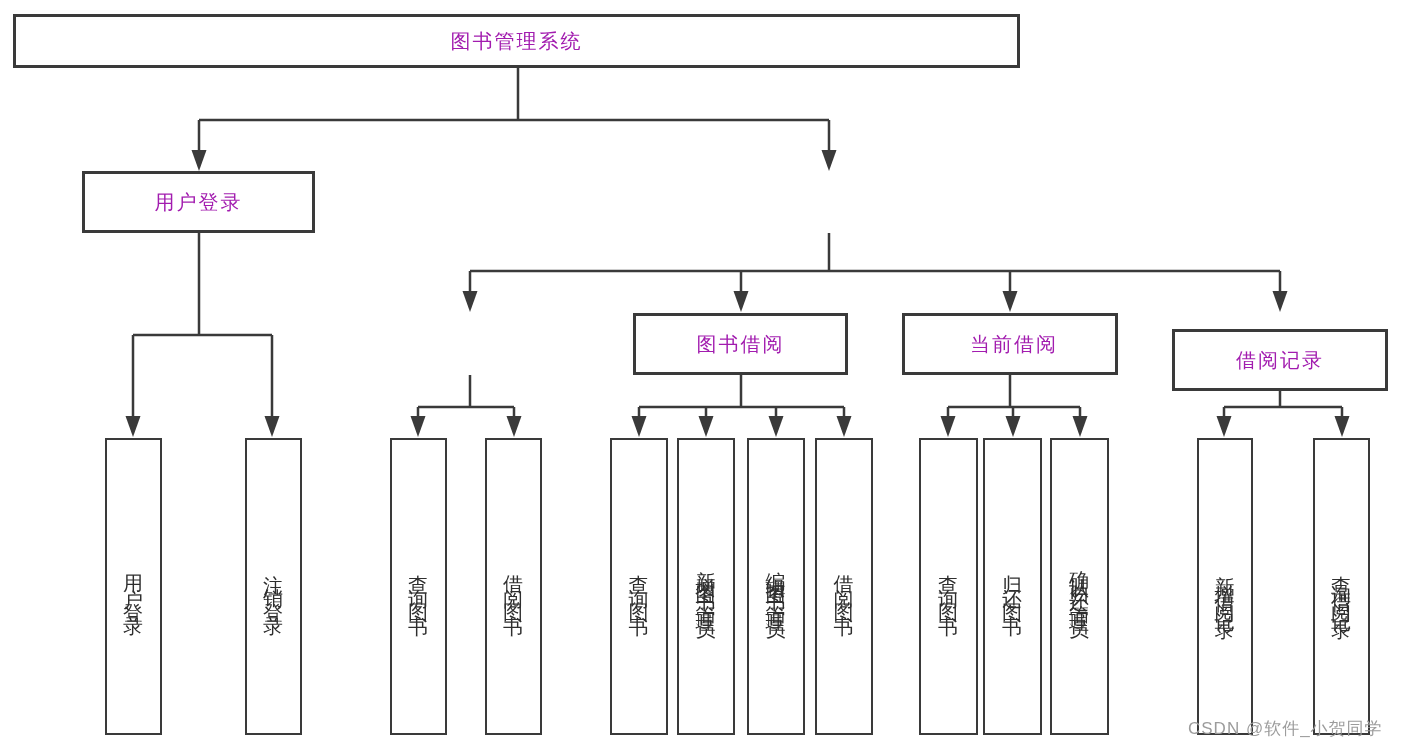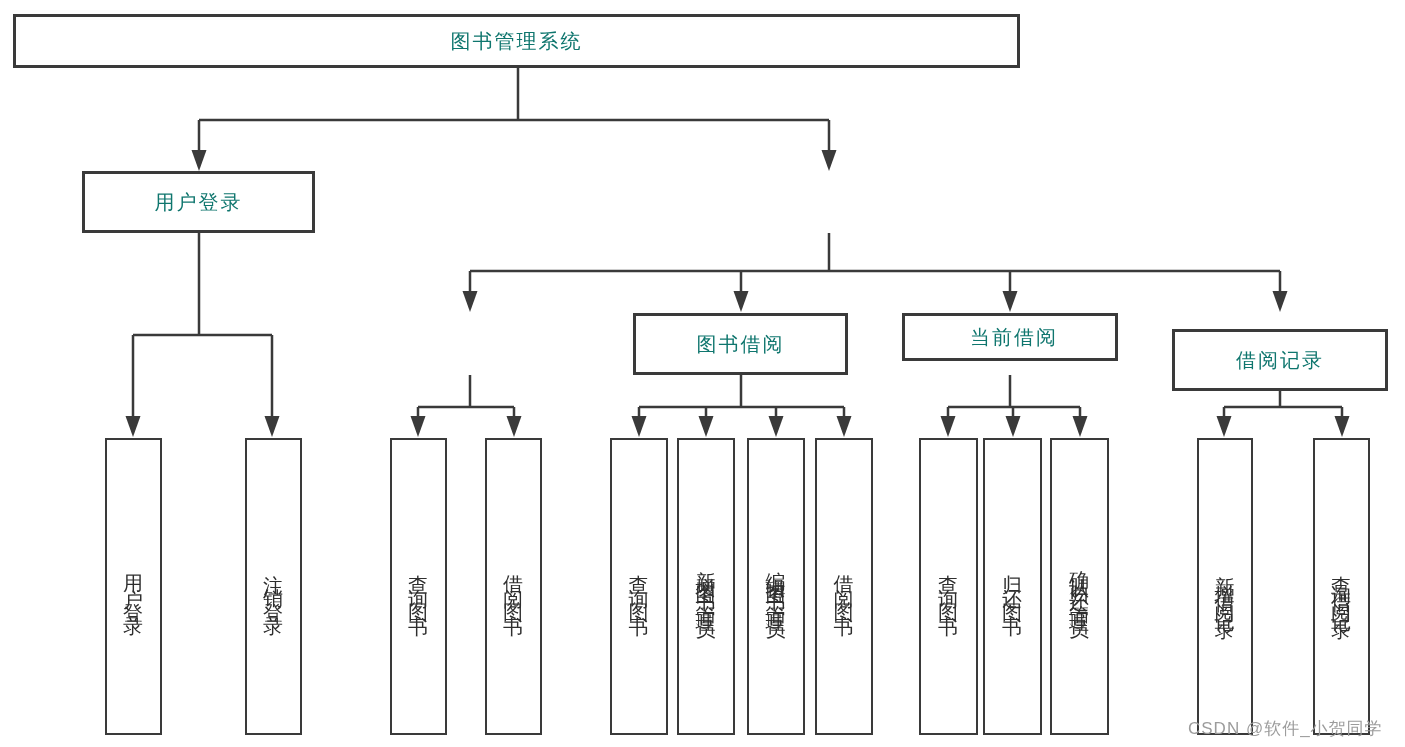--- a/index.html
+++ b/index.html
@@ -23,21 +23,21 @@
     border: 3px solid #3a3a3a;
     background: #ffffff;
     display: flex;
     align-items: center;
     justify-content: center;
     z-index: 2;
   }
   .node .hlabel {
     font-size: 20px;
     letter-spacing: 2px;
-    color: #0f766e;
+    color: #a21caf;
     white-space: nowrap;
   }
   .leaf {
     position: absolute;
     box-sizing: border-box;
     top: 438px;
     height: 297px;
     border: 2.5px solid #3a3a3a;
     background: #ffffff;
     display: flex;
@@ -109,21 +109,21 @@
     <span class="hlabel">图书管理系统</span>
   </div>
 
   <div class="node" style="left:82px; top:171px; width:233px; height:62px;">
     <span class="hlabel">用户登录</span>
   </div>
 
   <div class="node" style="left:633px; top:313px; width:215px; height:62px;">
     <span class="hlabel">图书借阅</span>
   </div>
-  <div class="node" style="left:902px; top:313px; width:216px; height:48px;padding-left:8px;">
+  <div class="node" style="left:902px; top:313px; width:216px; height:62px;padding-left:8px;">
     <span class="hlabel">当前借阅</span>
   </div>
   <div class="node" style="left:1172px; top:313px; width:216px; height:62px;margin-top:16px;">
     <span class="hlabel">借阅记录</span>
   </div>
 
   <div class="leaf" style="left:105px; width:57px;">
     <span class="vlabel sp4">用户登录</span>
   </div>
   <div class="leaf" style="left:245px; width:57px;">

